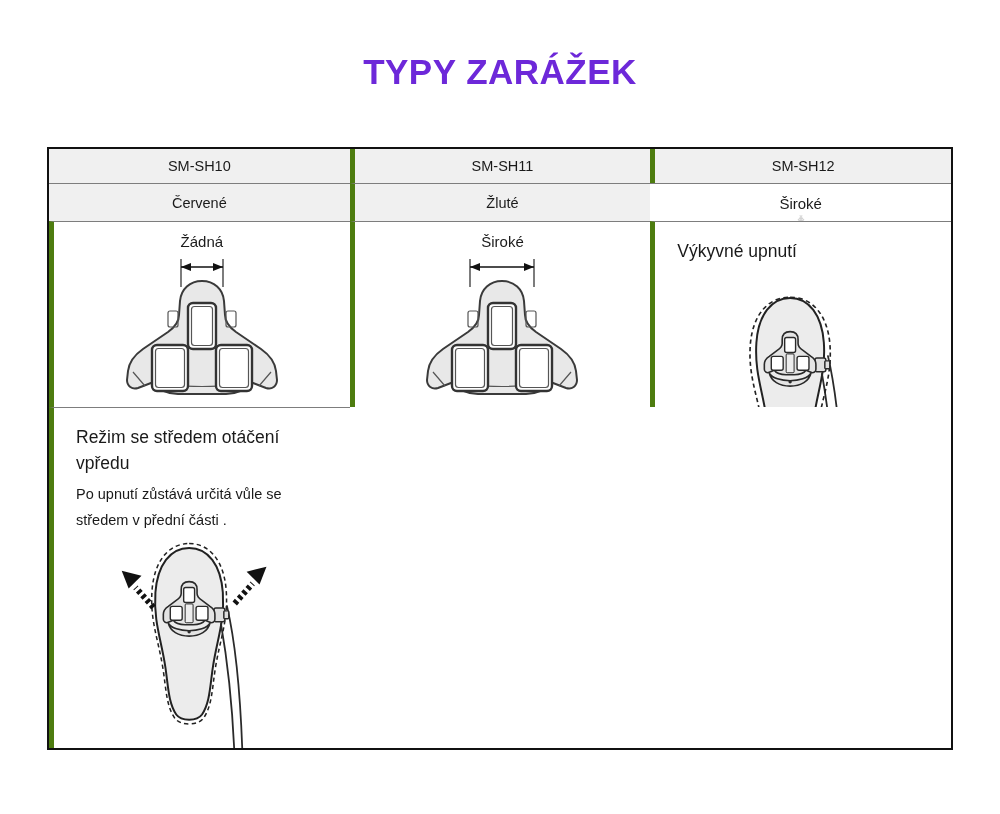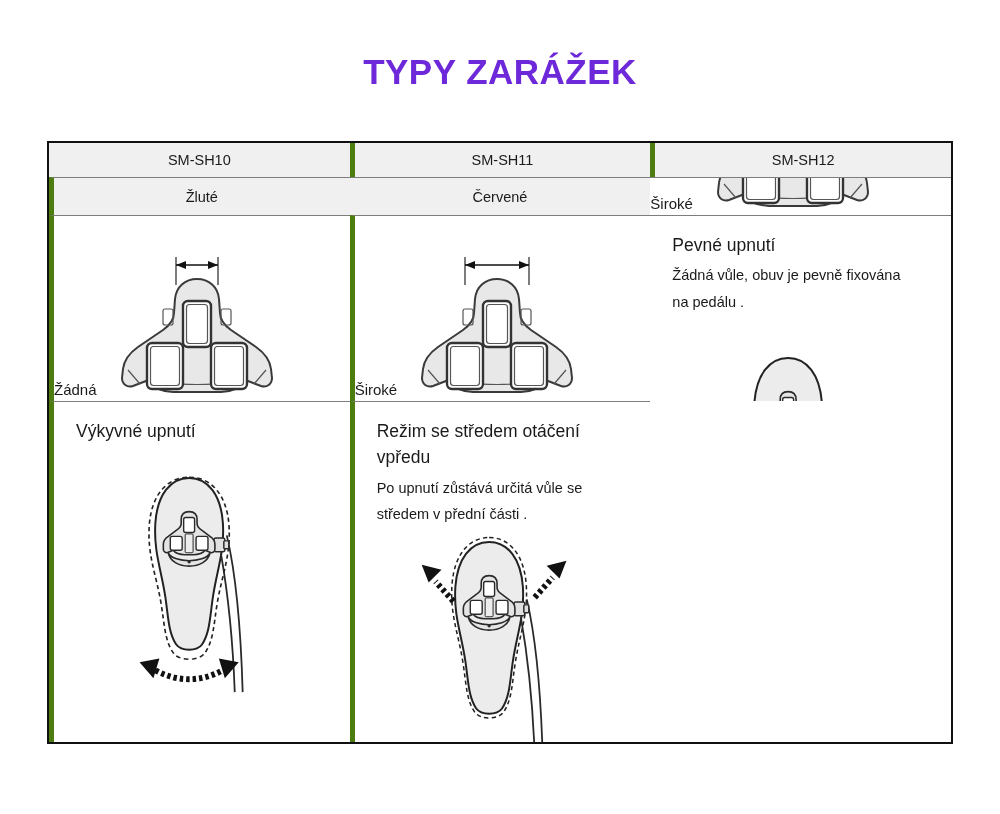--- a/index.html
+++ b/index.html
@@ -6,40 +6,40 @@
   body{
     width:1000px;height:814px;position:relative;overflow:hidden;
     font-family:"Liberation Sans", sans-serif;color:#1a1a1a;
   }
   .page-title{
     position:absolute;top:52px;left:0;width:1000px;
     text-align:center;font-size:35px;font-weight:700;letter-spacing:.5px;
     margin:0;color:#6d28d9;
   }
   .comparison-table{
-    position:absolute;left:47px;top:141px;width:906px;height:603px;
+    position:absolute;left:47px;top:147px;width:906px;height:603px;
     box-sizing:border-box;border:2px solid #111;
     display:grid;
     grid-template-columns:1fr 1fr 1fr;
     grid-template-rows:34px 38px 186px 1fr;
   }
   .cell{
     box-sizing:border-box;
     border-left:5px solid #4d7c0f;border-top:1px solid #7d7d7d;
     overflow:hidden;
   }
   .cell.c0{border-left:none;}
   .cell.r0{border-top:none;}
   .hdr{
     background:#f0f0f0;display:flex;align-items:center;justify-content:center;
     font-size:14.5px;
   }
   .model-row{font-size:14.5px;}
   .cleat-cell{
-    display:flex;align-items:flex-end;padding-top:11px;
+    display:flex;flex-direction:column;align-items:center;padding-top:11px;
     background:#fff;
   }
   .width-label{font-size:15px;line-height:1.2;margin-bottom:2px;}
   .mode-cell{padding:16px 18px 0 22px;background:#fff;}
   .mode-title{font-size:17.5px;line-height:1.5;margin:0 0 4px 0;font-weight:400;max-width:215px;}
   .mode-desc{font-size:14.5px;line-height:1.85;margin:0;max-width:248px;}
   .shoe-wrap{display:flex;justify-content:center;}
   .mt-fixed{margin-top:30px;}
   .mt-lat{margin-top:22px;}
   .mt-front{margin-top:2px;}
@@ -105,25 +105,25 @@
   <div class="cell hdr model-row c0 r0">
       <span>SM-SH10</span>
     </div>
   <div class="cell hdr model-row r0">
       <span>SM-SH11</span>
     </div>
   <div class="cell hdr model-row r0">
       <span>SM-SH12</span>
     </div>
 
+  <div class="cell hdr c0">
+      <span>Červené</span>
+    </div>
   <div class="cell hdr">
       <span>Žluté</span>
-    </div>
-  <div class="cell hdr c0">
-      <span>Červené</span>
     </div>
 
   <div class="cell cleat-cell c0">
     <div class="width-label">Široké</div>
     <svg width="200" height="150" viewBox="0 0 200 150">
       <line class="tick" x1="68" y1="6" x2="68" y2="34"></line>
         <line class="tick" x1="132" y1="6" x2="132" y2="34"></line>
       <line class="dim" x1="68" y1="14" x2="132" y2="14"></line>
       <polygon class="ah" points="68,14 78,10 78,18"></polygon>
         <polygon class="ah" points="132,14 122,10 122,18"></polygon>
@@ -146,30 +146,20 @@
     <svg width="200" height="150" viewBox="0 0 200 150">
       <line class="tick" x1="68" y1="6" x2="68" y2="34"></line>
         <line class="tick" x1="132" y1="6" x2="132" y2="34"></line>
       <line class="dim" x1="68" y1="14" x2="132" y2="14"></line>
       <polygon class="ah" points="68,14 78,10 78,18"></polygon>
         <polygon class="ah" points="132,14 122,10 122,18"></polygon>
       <use href="#cleatBody"></use>
     </svg>
   </div>
 
-  <div class="cell mode-cell c0">
-    <p class="mode-title">Pevné upnutí</p>
-    <p class="mode-desc">Žádná vůle, obuv je pevně fixována na pedálu .</p>
-    <div class="shoe-wrap mt-fixed">
-      <svg width="190" height="238" viewBox="0 0 190 240">
-        <use href="#soleShape" class="sole-fill"></use>
-        <use href="#miniCleatPedal"></use>
-      </svg>
-    </div>
-  </div>
 
   <div class="cell mode-cell">
     <p class="mode-title">Výkyvné upnutí</p>
     <div class="shoe-wrap mt-lat">
       <svg width="190" height="238" viewBox="0 0 190 240">
         <use href="#soleShape" class="sole-dash" transform="translate(80,25) scale(1.18,1.06) translate(-80,-25)"></use>
         <use href="#soleShape" class="sole-fill"></use>
         <use href="#miniCleatPedal"></use>
         <path class="float-arrow" d="M46,206 Q80,224 114,206"></path>
         <polygon class="ah" points="30,198 50,194 44,214"></polygon>

